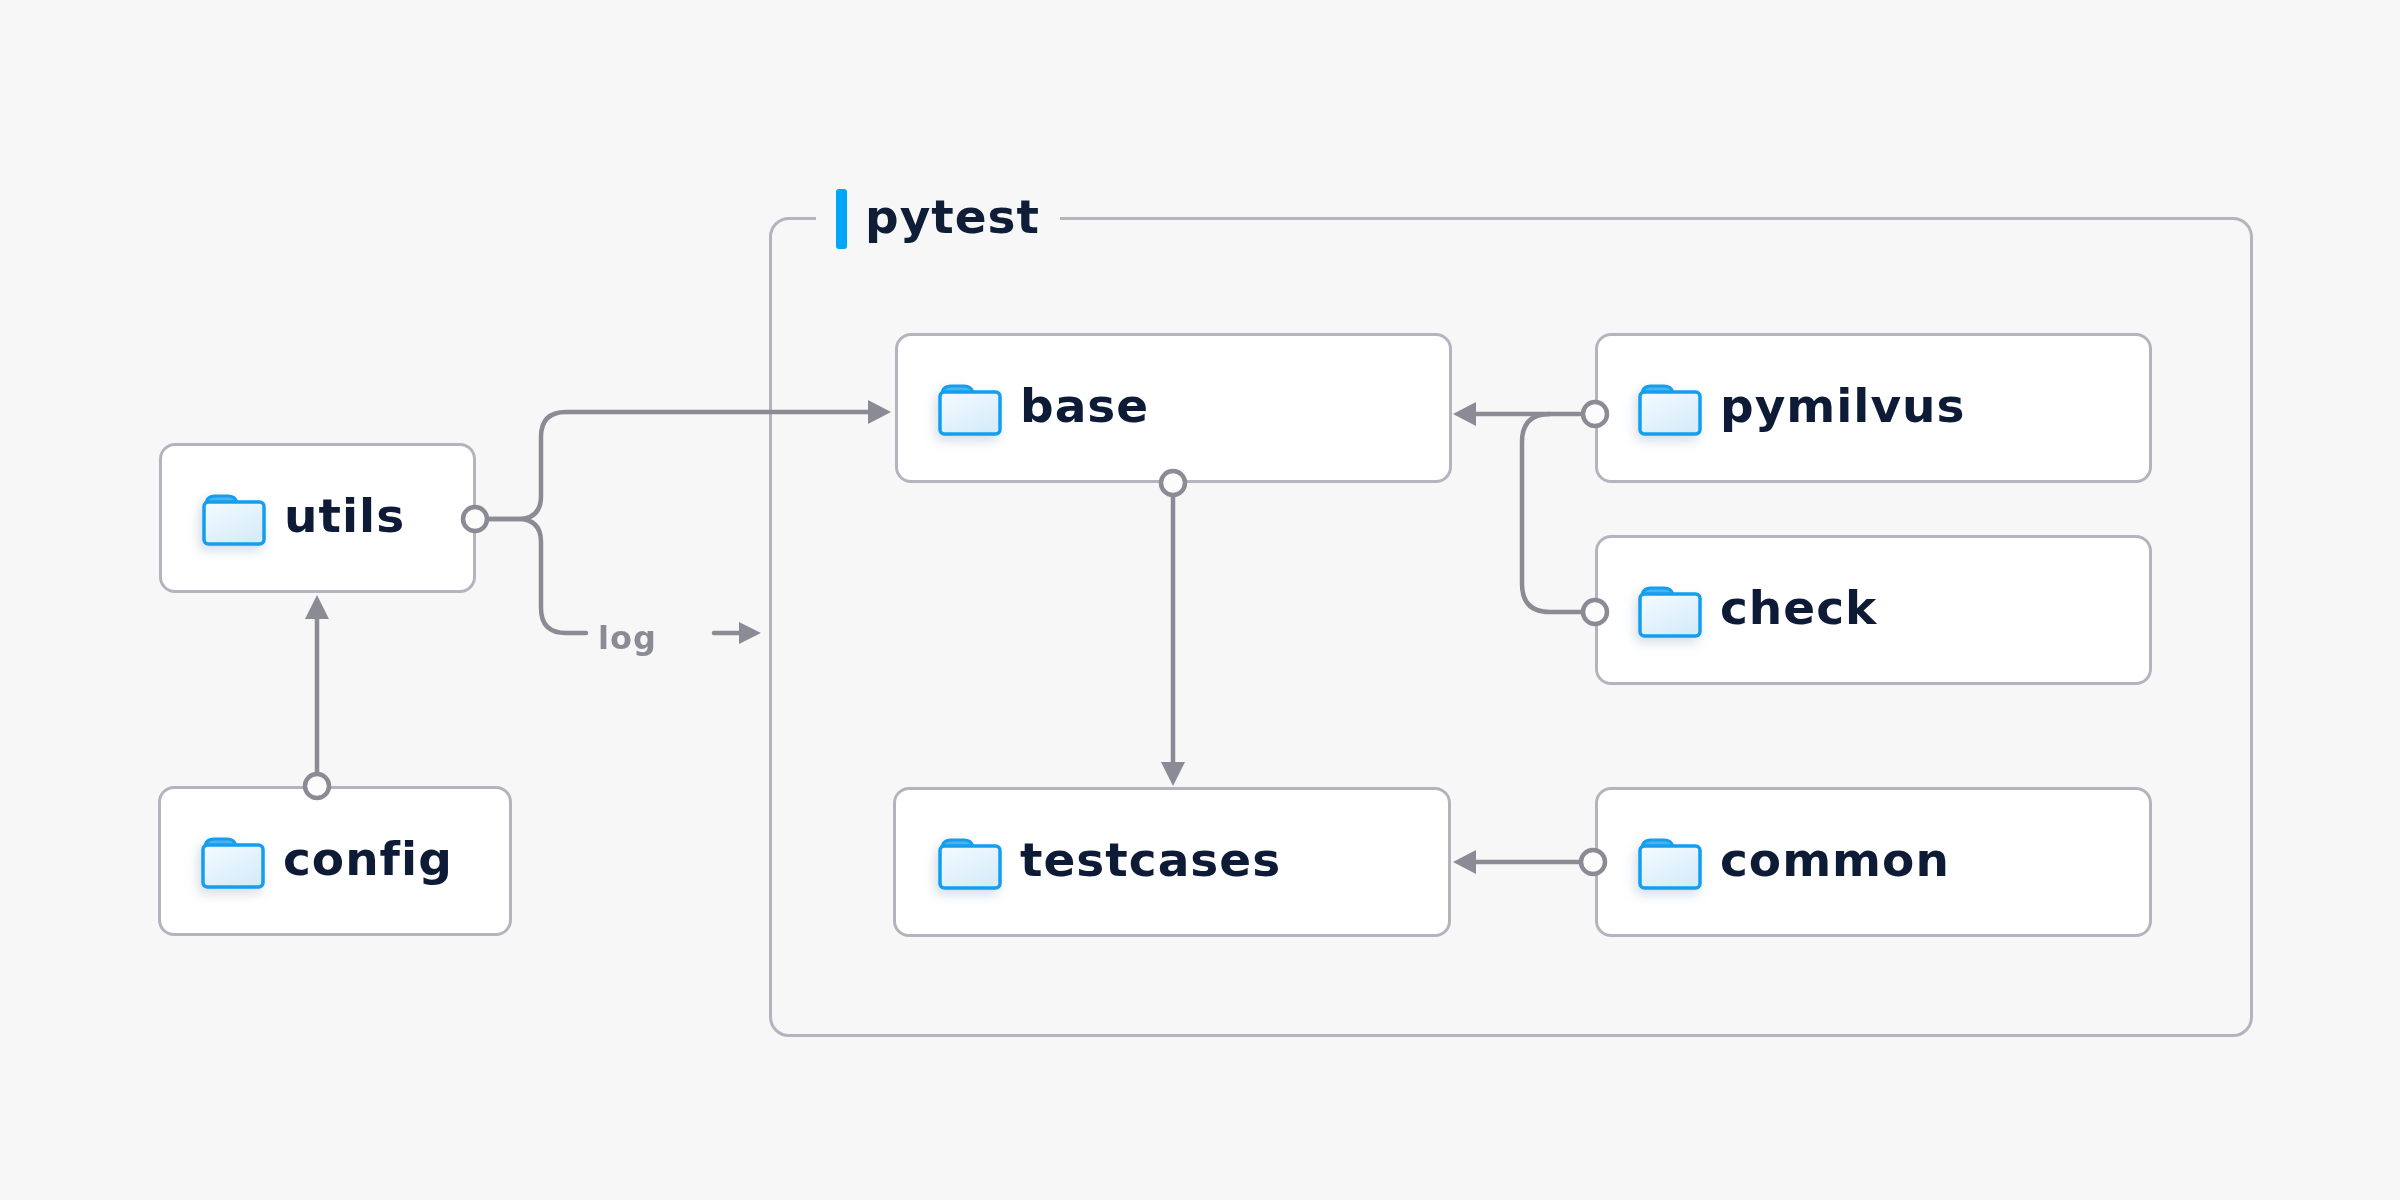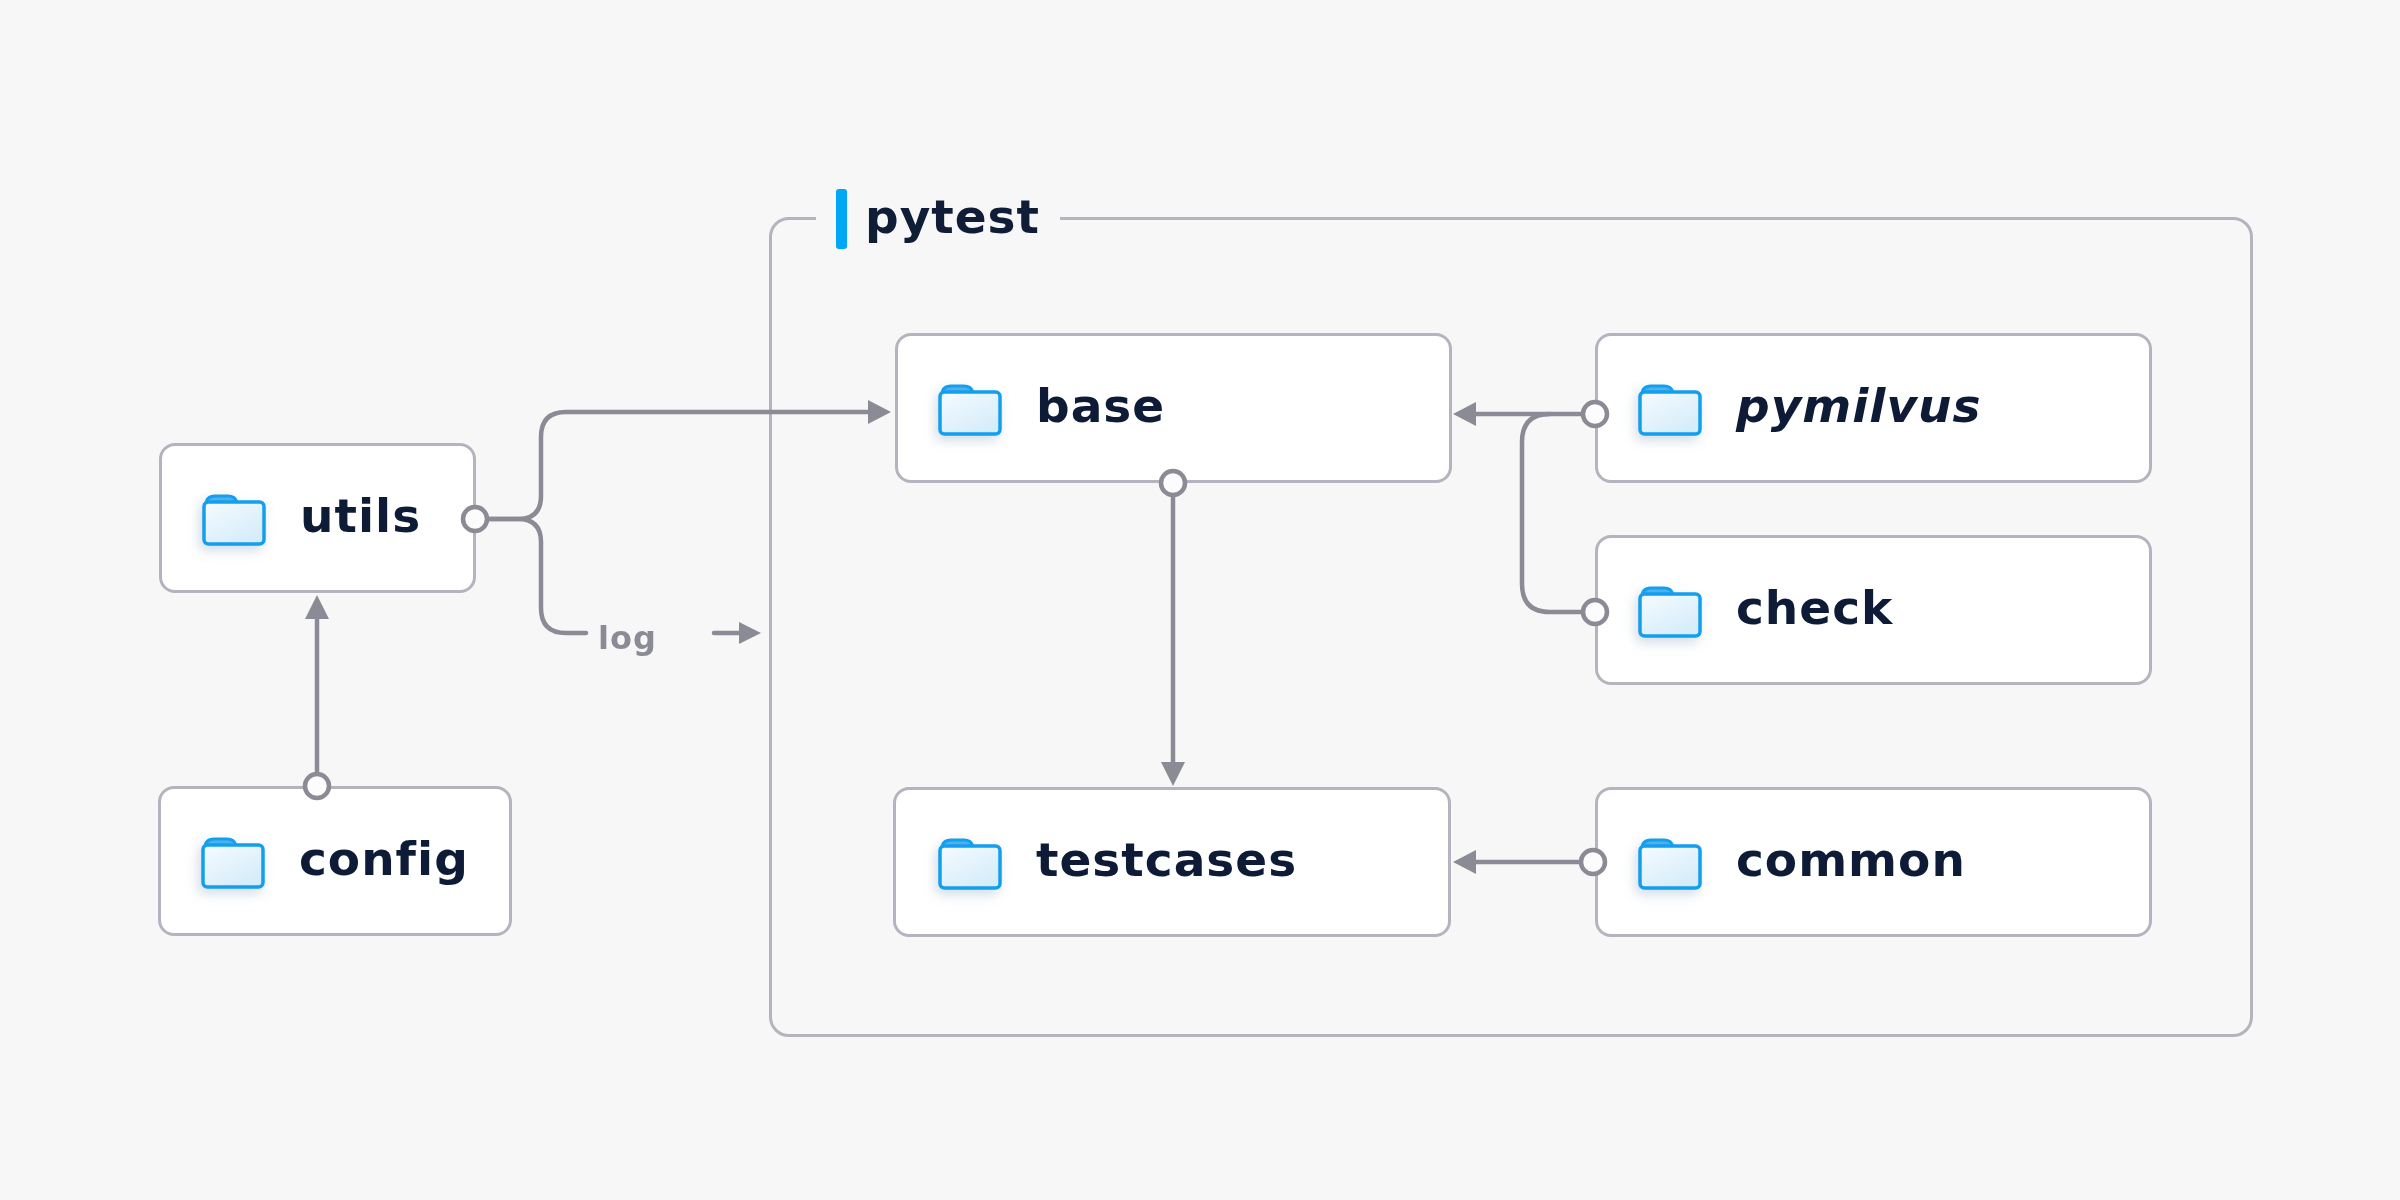--- a/index.html
+++ b/index.html
@@ -34,34 +34,34 @@
   
   svg.connectors{position:absolute;inset:0;z-index:4;pointer-events:none;}
   .conn{stroke:#8b8b95;stroke-width:4.5;fill:none;stroke-linecap:round;}
   .conn-arrow{fill:#8b8b95;stroke:none;}
   .conn-circle{stroke:#8b8b95;stroke-width:4.5;fill:#fcfcfd;}
 
   
   .node{
     position:absolute;height:150px;box-sizing:border-box;
     background:#ffffff;border:3px solid #b4b4bf;border-radius:16px;
-    display:flex;align-items:center;gap:32px;padding-left:38px;
+    display:flex;align-items:center;gap:16px;padding-left:38px;
     z-index:3;
   }
   .node .label{
     font-size:47px;font-weight:600;color:#0e1b36;letter-spacing:1px;
     line-height:1;padding-bottom:6px;
   }
   .folder{width:68px;height:58px;flex:0 0 auto;filter:drop-shadow(-3px 5px 6px rgba(80,120,160,.25));}
 
   #node-utils    {left:159px;  top:443px; width:317px;}
   #node-config   {left:158px;  top:786px; width:354px;}
   #node-base     {left:895px;  top:333px; width:557px;}
   #node-testcases{left:893px;  top:787px; width:558px;padding-left:40px;}
-  #node-pymilvus {left:1595px; top:333px; width:557px;font-style:italic;}
+  #node-pymilvus {left:1595px; top:333px; width:557px;}
   #node-check    {left:1595px; top:535px; width:557px;}
   #node-common   {left:1595px; top:787px; width:557px;}
 
   
   .log-label{
     position:absolute;left:598px;top:604px;z-index:4;
     font-size:32px;font-weight:600;color:#8b8b95;letter-spacing:1px;margin-top:15px;
   }
   .hidden-defs{position:absolute;width:0;height:0;overflow:hidden;}
 </style>

